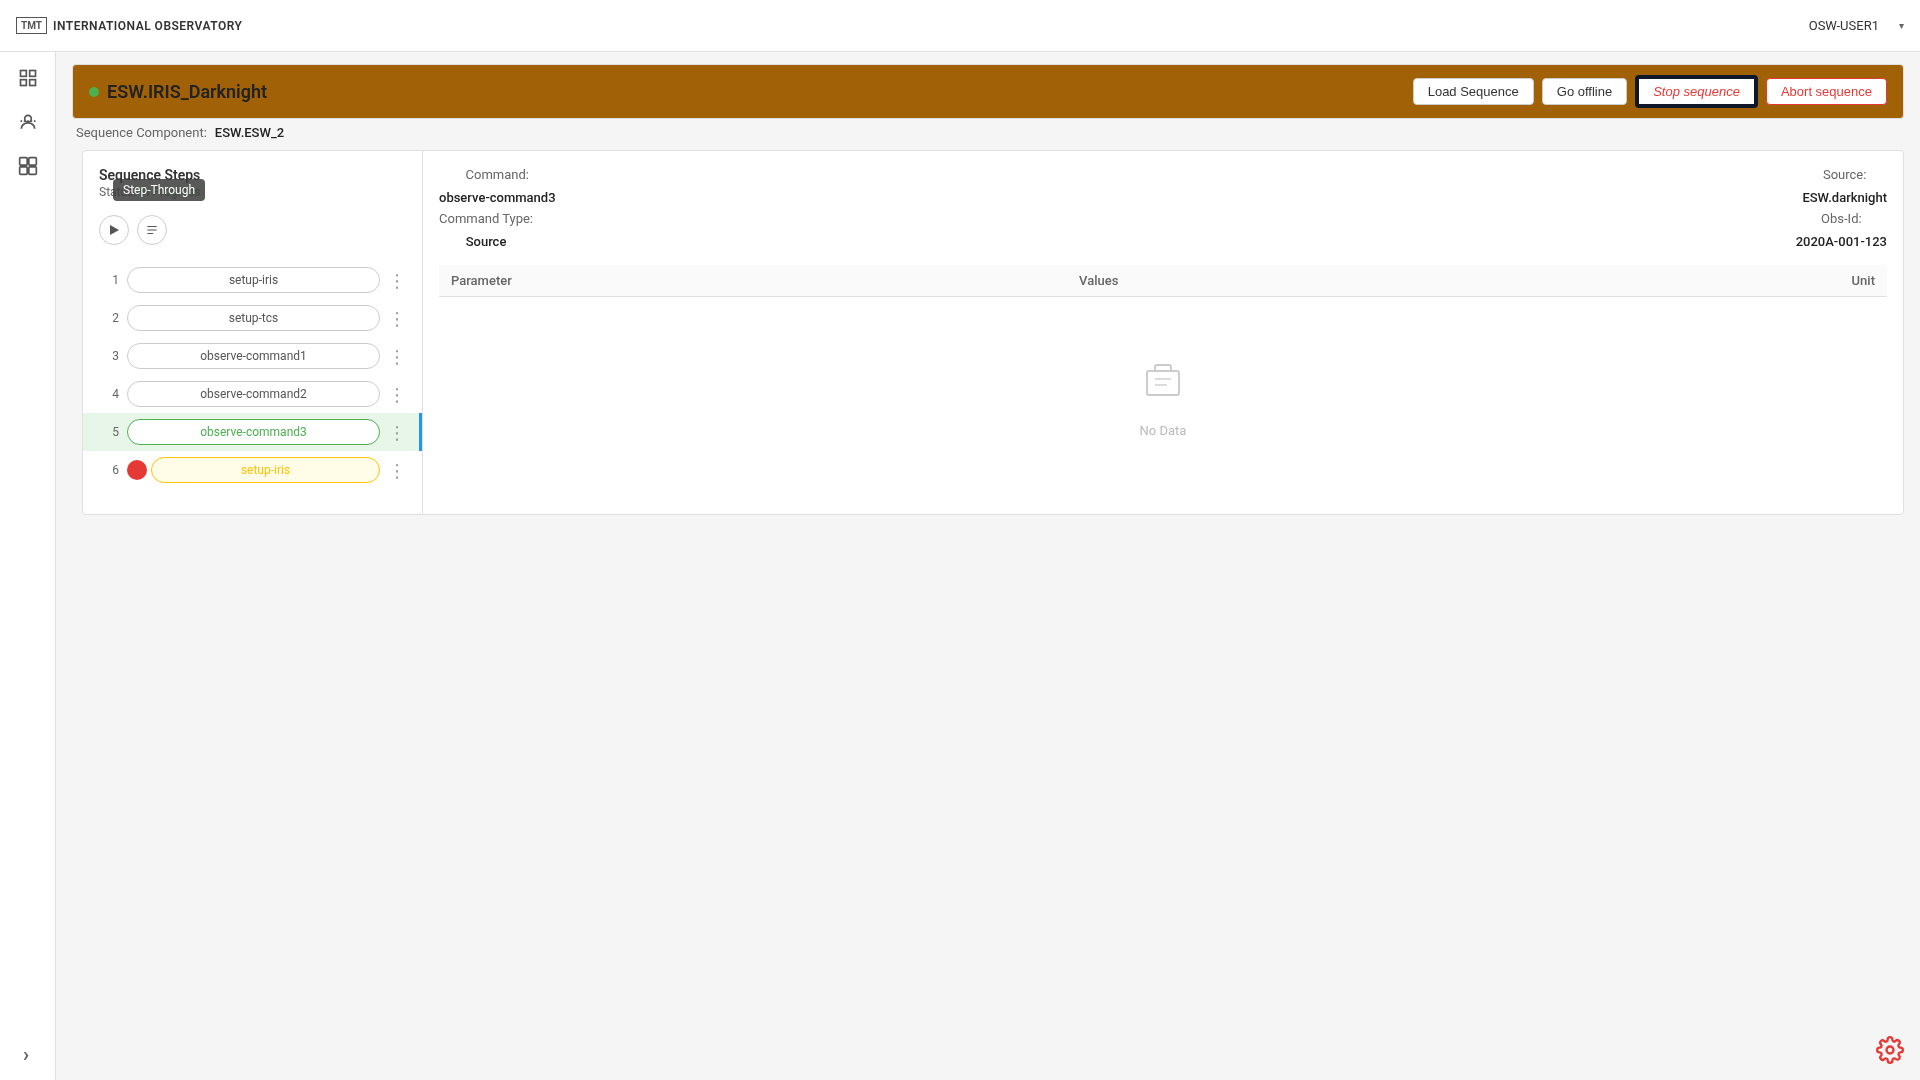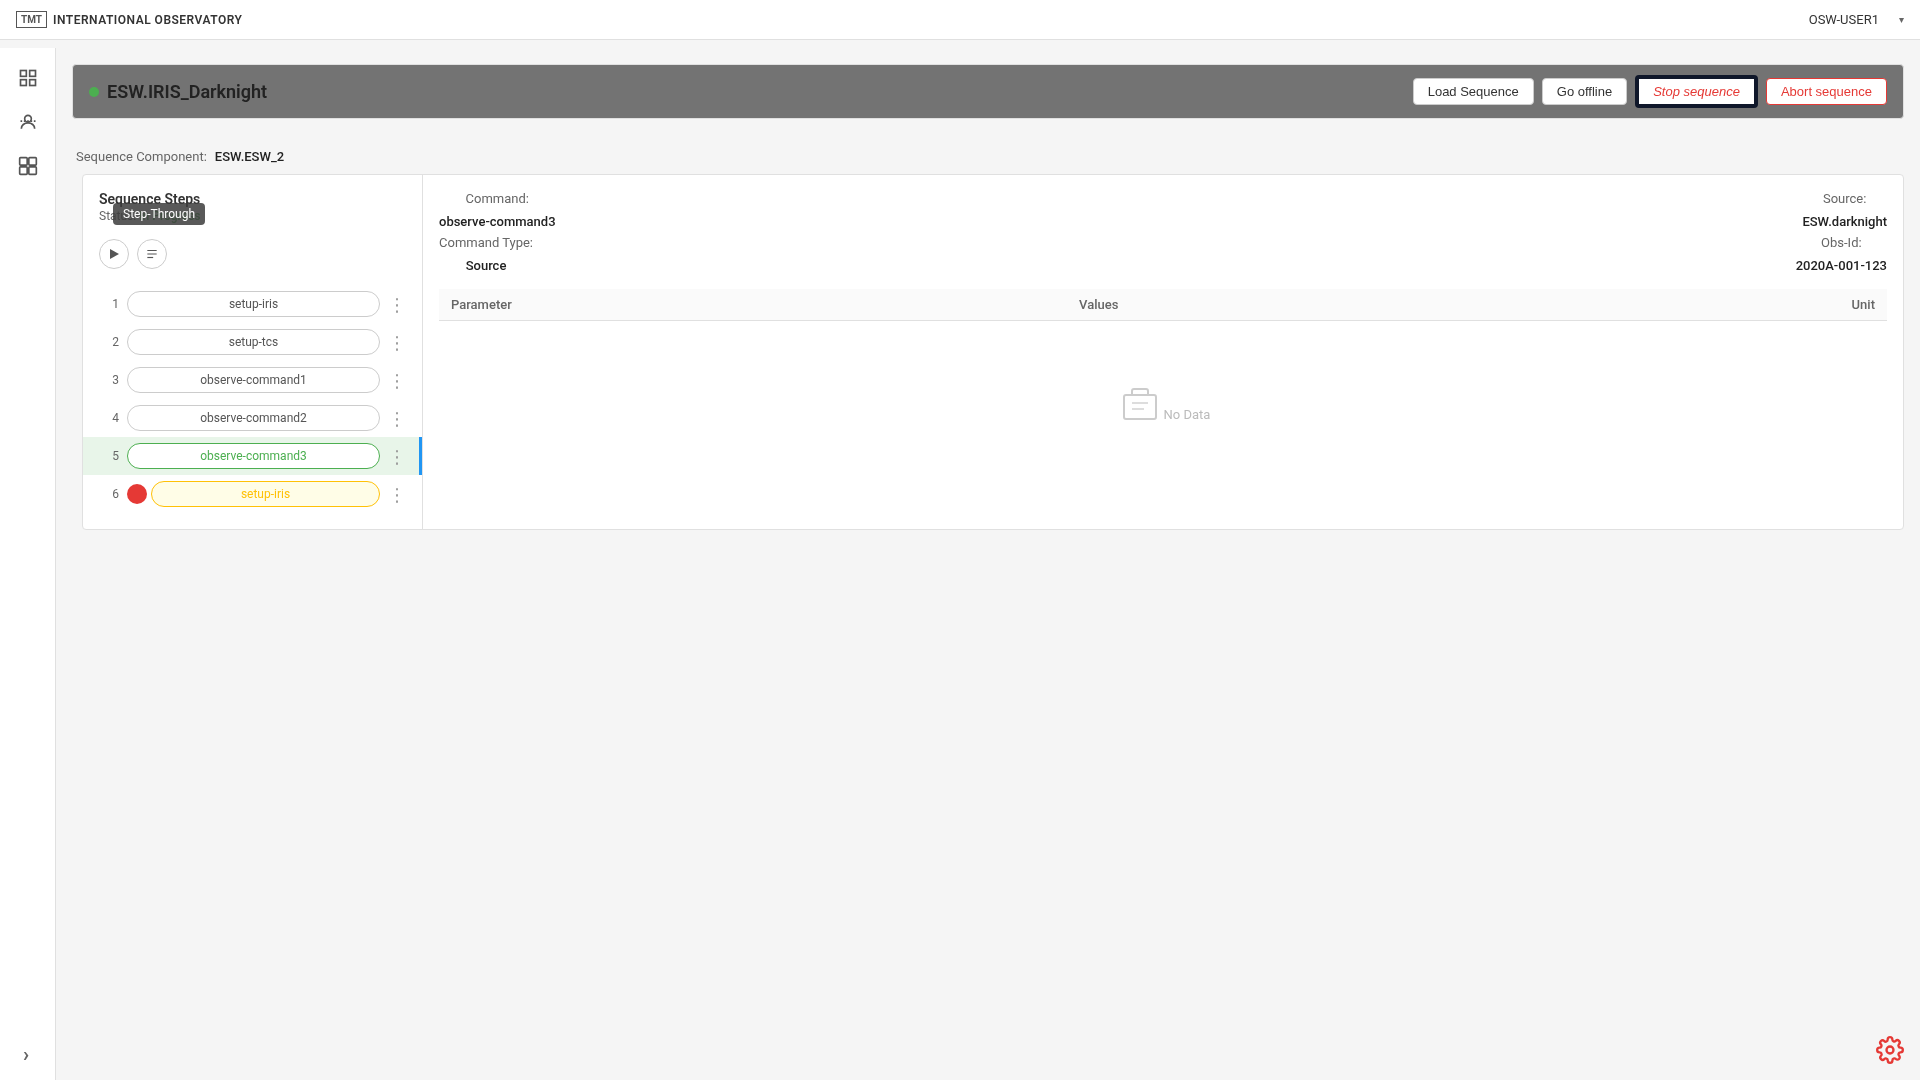--- a/index.html
+++ b/index.html
@@ -2,21 +2,21 @@
 <html><head>
   <meta charset="utf-8">
   <style>
     * { box-sizing: border-box; margin: 0; padding: 0; }
     body { font-family: -apple-system, BlinkMacSystemFont, 'Segoe UI', Roboto, sans-serif; background: #f5f5f5; color: #333; font-size: 13px; }
 
     
     .topnav {
       display: flex; align-items: center; justify-content: space-between;
       background: #fff; border-bottom: 1px solid #e0e0e0;
-      height: 40px; padding: 0 16px;
+      height: 52px; padding: 0 16px;
       position: fixed; top: 0; left: 0; right: 0; z-index: 100;
     }
     .topnav-brand { display: flex; align-items: center; gap: 6px; }
     .tmt-logo { font-size: 10px; font-weight: bold; color: #555; border: 1px solid #555; padding: 2px 4px; }
     .topnav-title { font-size: 12px; font-weight: 600; color: #333; letter-spacing: 0.5px; }
     .topnav-user { display: flex; align-items: center; gap: 20px; font-size: 13px; color: #333; cursor: pointer; }
     .topnav-user .chevron { font-size: 10px; color: #666; }
 
     
     .sidebar {
@@ -37,22 +37,22 @@
 
     
     .main {
       margin-top: 48px; margin-left: 56px;
       padding: 16px; background: #f5f5f5; min-height: calc(100vh - 48px);
     }
 
     
     .obs-header {
       display: flex; align-items: center; justify-content: space-between;
-      background: #737373; border: 1px solid #e0e0e0; border-radius: 4px;
-      padding: 10px 16px; margin-bottom: 24px;
+      background: #a16207; border: 1px solid #e0e0e0; border-radius: 4px;
+      padding: 10px 16px; margin-bottom: 0;
     }
     .obs-title { display: flex; align-items: center; gap: 8px; }
     .obs-dot { width: 10px; height: 10px; border-radius: 50%; background: #4caf50; display: inline-block; }
     .obs-name { font-size: 18px; font-weight: 600; color: #222; }
     .obs-actions { display: flex; align-items: center; gap: 8px; }
     .btn { padding: 5px 14px; border-radius: 4px; font-size: 13px; cursor: pointer; border: 1px solid #ccc; background: #fff; color: #333; }
     .btn-outline-red { border: 4px solid #0f172a; color: #e53935; background: #fff; font-style: italic; }
     .btn-solid-red { border: 1px solid #e53935; background: #fff; color: #e53935; }
 
     
@@ -122,21 +122,21 @@
 
     
     .param-table { width: 100%; border-collapse: collapse; margin-top: 12px; }
     .param-table th {
       text-align: left; padding: 8px 12px; font-size: 13px; font-weight: 500;
       color: #666; border-bottom: 1px solid #e0e0e0; background: #fafafa;
     }
     .param-table td { padding: 8px 12px; font-size: 13px; border-bottom: 1px solid #f0f0f0; }
 
     .no-data-area {
-      display: flex; flex-direction: row; align-items: center; justify-content: center;
+      display: flex; flex-direction: column; align-items: center; justify-content: center;
       padding: 60px 0; color: #ccc;
     }
     .no-data-icon { font-size: 40px; margin-bottom: 8px; }
     .no-data-text { font-size: 13px; color: #bbb; }
 
     
     .settings-corner {
       position: fixed; bottom: 12px; right: 12px;
       width: 36px; height: 36px; display: flex; align-items: center; justify-content: center;
       cursor: pointer; color: #e53935; font-size: 22px;

